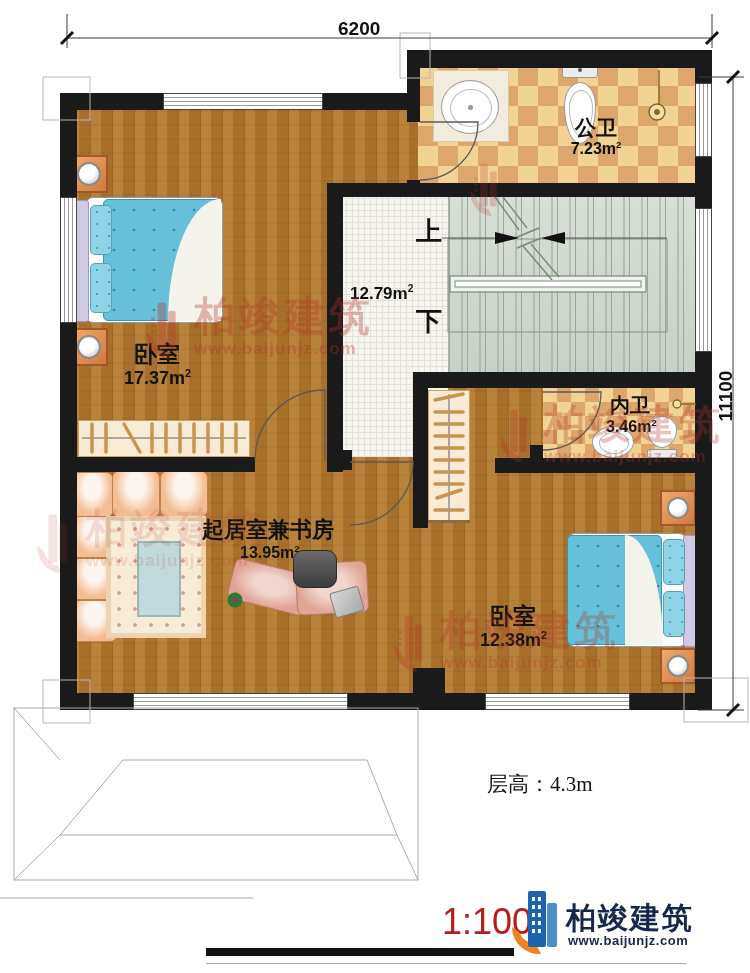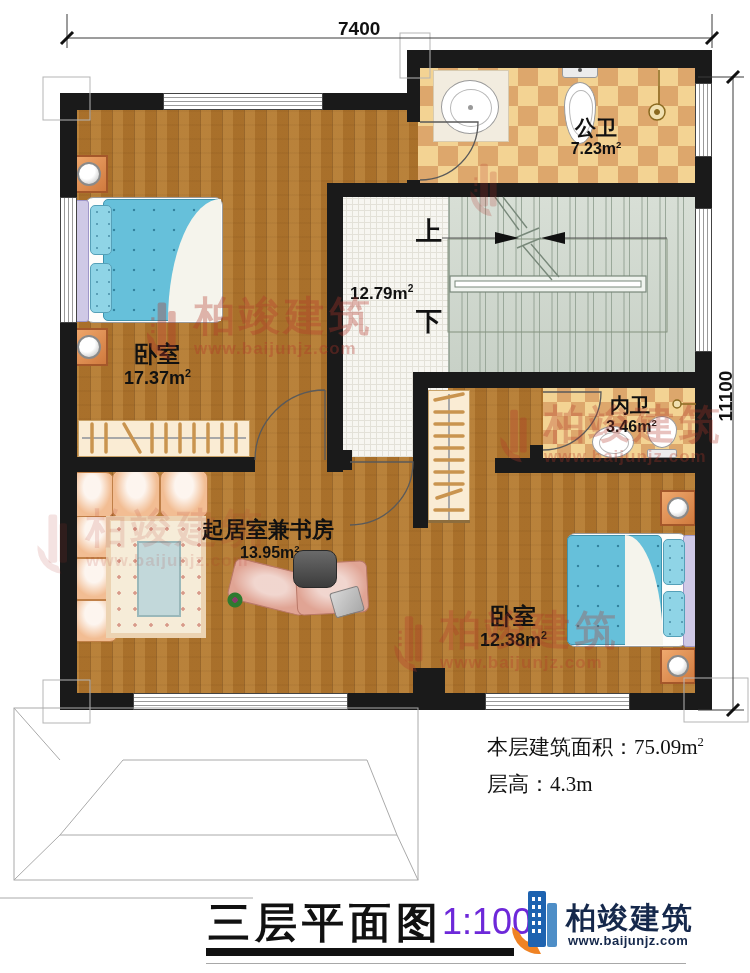--- a/index.html
+++ b/index.html
@@ -48,21 +48,21 @@
   .deskpart{position:absolute;background:#e0a494;border:1.5px solid #b97868;border-radius:7px;box-sizing:border-box;
     background-image:radial-gradient(ellipse at 50% 45%, rgba(255,255,255,.55) 0 30%, rgba(0,0,0,0) 70%);}
   .fixture{position:absolute;background:#fff;border:1.5px solid #9a9a9a;box-sizing:border-box;}
   .dim-text{position:absolute;font-weight:bold;color:#111;font-size:19px;}
   .stair-label{position:absolute;font-weight:bold;color:#111;font-size:26px;line-height:1;}
   .wm{position:absolute;display:flex;align-items:flex-start;gap:6px;pointer-events:none;}
   .wm .wm-name{font-size:41px;font-weight:bold;letter-spacing:4px;line-height:1;}
   .wm .wm-url{font-size:17px;font-weight:bold;letter-spacing:1px;line-height:1;margin-top:3px;}
   .footer-text{position:absolute;font-family:"Liberation Serif",serif;color:#111;font-size:21px;white-space:nowrap;}
   .title-text{position:absolute;color:#111;font-weight:bold;font-size:42px;letter-spacing:5px;white-space:nowrap;}
-  .title-scale{position:absolute;color:#6d28d9;font-size:36px;white-space:nowrap;}
+  .title-scale{position:absolute;color:#b91c1c;font-size:36px;white-space:nowrap;}
   .brand-name{position:absolute;color:#15284b;font-weight:bold;font-size:30px;letter-spacing:2px;white-space:nowrap;}
   .brand-url{position:absolute;color:#15284b;font-weight:bold;font-size:13px;letter-spacing:.5px;white-space:nowrap;}
   svg{position:absolute;left:0;top:0;}
 </style>
 </head>
 <body>
 
 <div id="canvas">
 
   <div class="floor-wood" style="left:68px;top:108px;width:632px;height:592px;"></div>
@@ -240,21 +240,21 @@
     </g>
 
     <g>
       <path d="M449,394 V520" stroke="#a8a8a8" stroke-width="2"></path>
       <g stroke="#c9944f" stroke-width="3.5" stroke-linecap="round">
         <path d="M435,400 L463,394 M435,412 V412 H463 M435,424 H463 M435,436 H463 M435,448 H463 M435,460 H463 M435,472 H463 M435,484 H463 M437,498 L461,490 M435,510 H463"></path>
       </g>
     </g>
   </svg>
 
-  <div class="dim-text" style="left:338px;top:18px;">7400</div>
+  <div class="dim-text" style="left:338px;top:18px;">6200</div>
   <div class="dim-text" style="left:696px;top:385px;width:60px;text-align:center;transform:rotate(-90deg);">11100</div>
 
   <div class="room-label" style="left:556px;top:116px;width:80px;text-align:center;font-size:21px;">公卫</div>
   <div class="area-label" style="left:552px;top:140px;width:88px;text-align:center;font-size:16px;"><span>7.23m</span><sup>2</sup></div>
 
   <div class="room-label" style="left:134px;top:342px;font-size:23px;">卧室</div>
   <div class="area-label" style="left:124px;top:368px;font-size:18px;"><span>17.37m</span><sup>2</sup></div>
 
   <div class="area-label" style="left:350px;top:283px;font-size:17px;"><span>12.79m</span><sup>2</sup></div>
   <div class="stair-label" style="left:416px;top:218px;">上</div>
@@ -327,24 +327,22 @@
     <svg width="40" height="62" viewBox="0 0 40 64" style="position:static;">
       <path d="M4,34 a24,24 0 0 0 22,26 l-3,-7 a17,17 0 0 1 -13,-13 z" fill="currentColor"></path>
       <rect x="14" y="6" width="8" height="44" rx="2" fill="currentColor"></rect>
       <rect x="24" y="14" width="7" height="36" rx="2" fill="currentColor"></rect>
       <rect x="8" y="20" width="3" height="3" fill="currentColor"></rect>
         <rect x="8" y="26" width="3" height="3" fill="currentColor"></rect>
         <rect x="8" y="32" width="3" height="3" fill="currentColor"></rect>
     </svg>
   </div>
 
-  <div class="footer-text" style="left:487px;top:733px;"><span>本层建筑面积：</span><span>75.09m</span><sup>2</sup></div>
   <div class="footer-text" style="left:487px;top:770px;">层高：4.3m</div>
 
-  <div class="title-text" style="left:208px;top:895px;">三层平面图</div>
   <div class="abs" style="left:206px;top:948px;width:308px;height:8px;background:#111;"></div>
   <div class="abs" style="left:206px;top:963px;width:480px;height:1px;background:#a8a8a8;"></div>
   <div class="title-scale" style="left:442px;top:901px;">1:100</div>
 
   <div class="abs" style="left:508px;top:886px;">
     <svg width="56" height="72" viewBox="0 0 56 70" style="position:static;">
       <path d="M4,40 a27,27 0 0 0 29,27 l-5,-10 a19,19 0 0 1 -17,-12 z" fill="#ef8324"></path>
       <rect x="20" y="4" width="18" height="56" rx="2" fill="#1e63b0"></rect>
       <rect x="39" y="16" width="10" height="44" rx="2" fill="#4e8ec7"></rect>
       <g fill="#fff">

